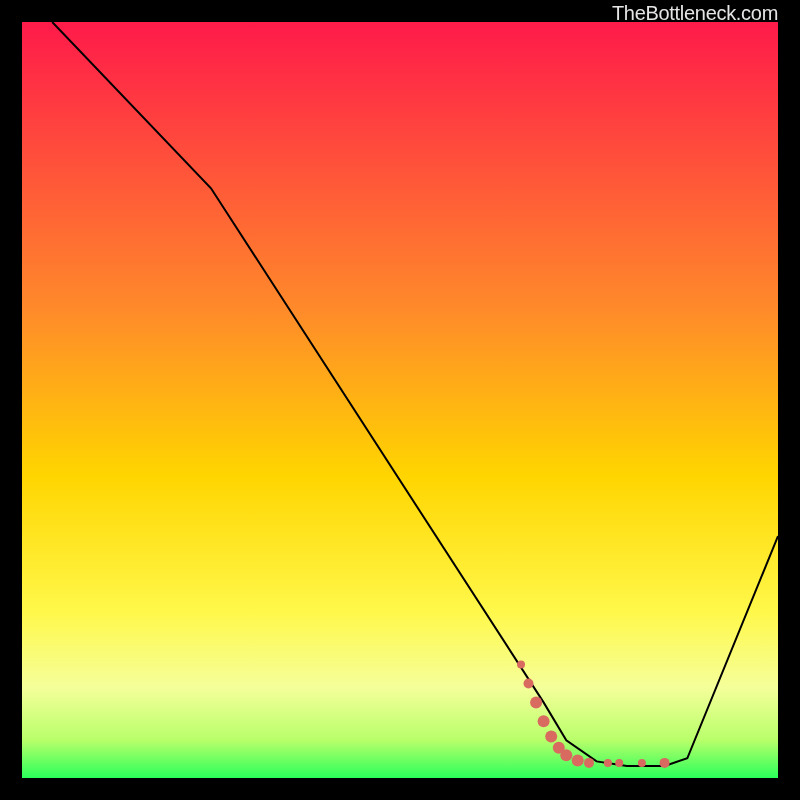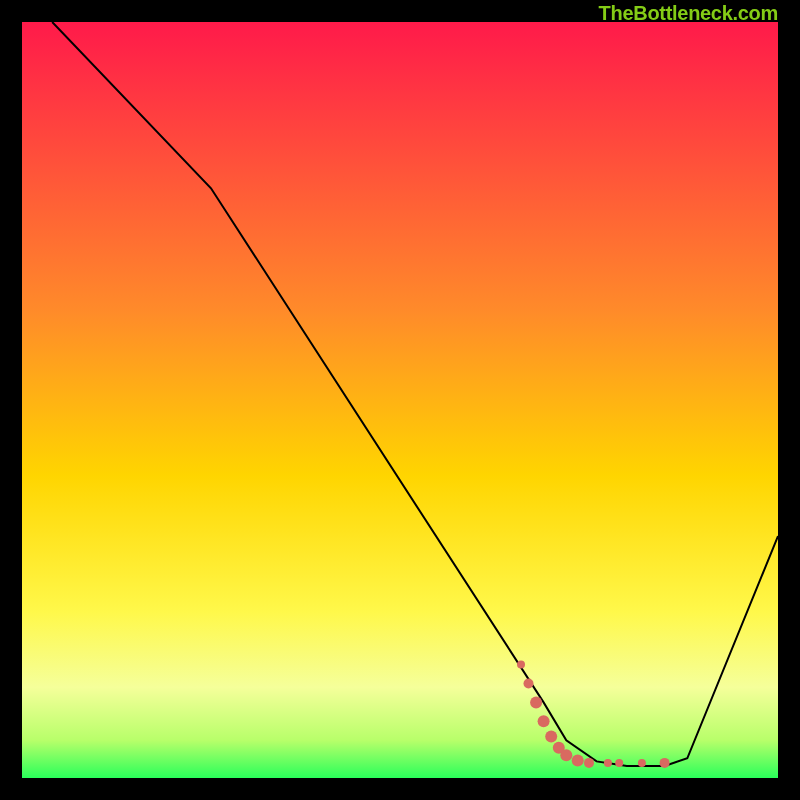--- a/index.html
+++ b/index.html
@@ -24,22 +24,22 @@
     left: 0;
     top: 0;
     width: 756px;
     height: 756px;
   }
   .watermark {
     position: absolute;
     top: 2px;
     right: 22px;
     font-size: 20px;
-    font-weight: bold;
-    color: #84cc16;
+    font-weight: normal;
+    color: #e5e5e5;
     letter-spacing: -0.3px;
     margin-left: 12px;
   }
   svg { display: block; }
 </style>
 </head>
 <body>
 
 <div class="watermark">TheBottleneck.com</div>
 

